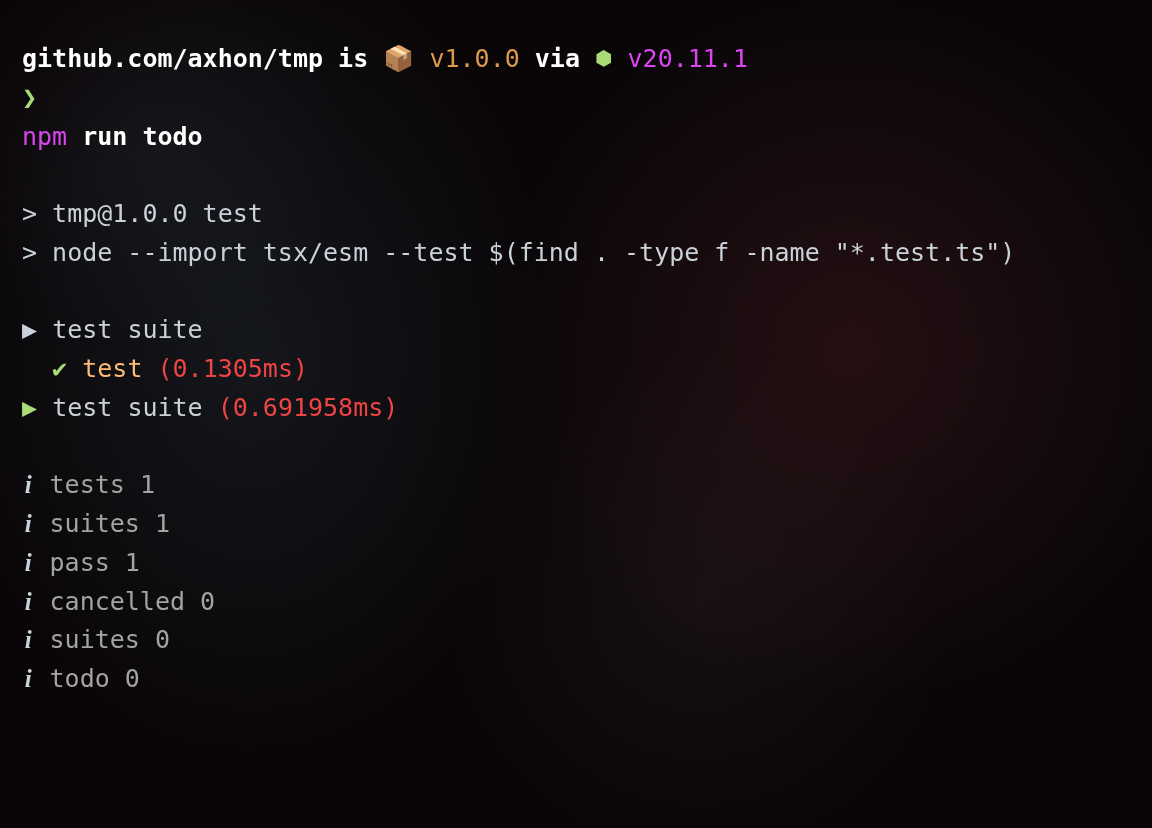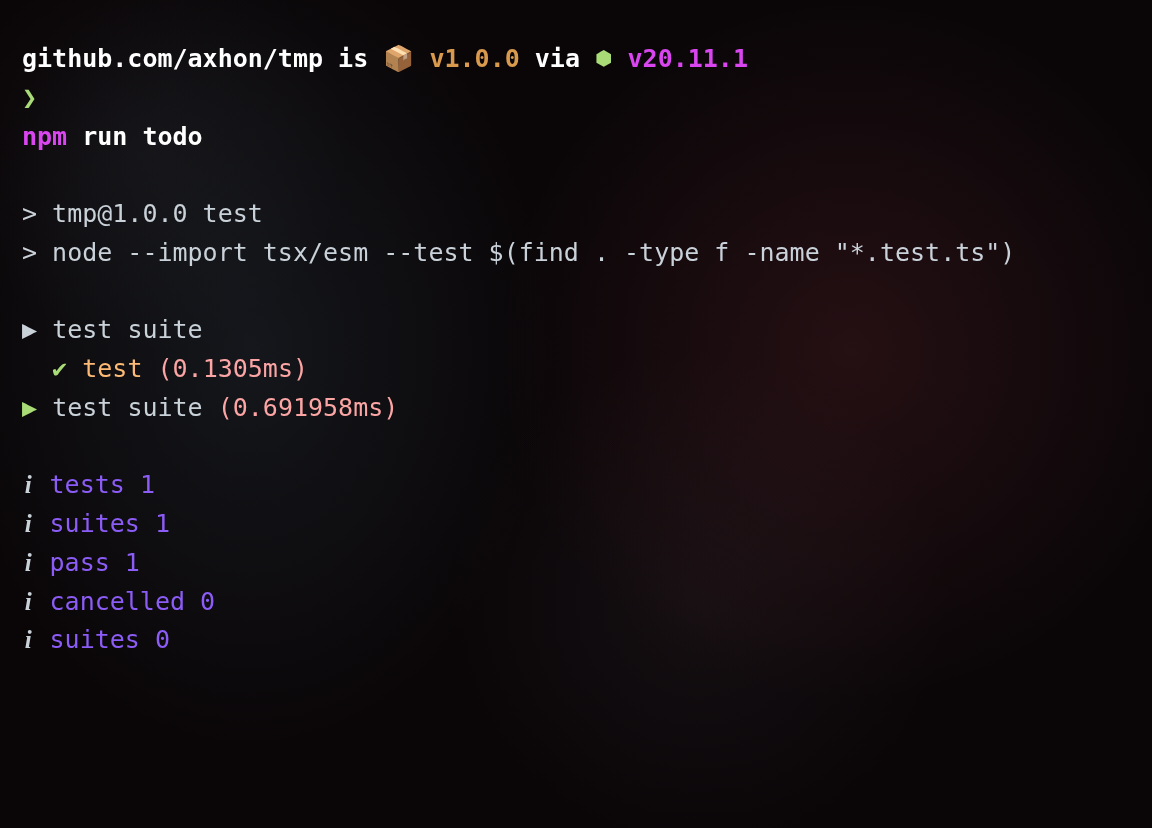--- a/index.html
+++ b/index.html
@@ -20,40 +20,40 @@
       font-size: 25px;
       line-height: 1.55;
       color: #c9d1d9;
       padding: 40px 22px;
       overflow: hidden;
     }
     .line {
       white-space: pre;
     }
     .bold {
-      font-weight: 700;
+      font-weight: 400;
     }
     .white-bold {
       color: #ffffff;
       font-weight: 700;
     }
     .orange {
       color: #d99a4e;
     }
     .green {
       color: #d946ef;
     }
     .green-dim {
       color: #fdba74;
     }
     .dim {
-      color: #8b5cf6;
+      color: #a3a3a3;
     }
     .dimmer {
-      color: #fca5a5;
+      color: #ef4444;
     }
     .prompt-arrow {
       color: #a9dc76;
       font-weight: 700;
     }
     .output-prompt {
       color: #c9d1d9;
     }
     .triangle {
       color: #c9d1d9;
@@ -108,15 +108,16 @@
   <div class="line"><span class="triangle-green">▶</span><span> </span><span>test suite</span><span class="dimmer"> (0.691958ms)</span></div>
 
   <div class="blank"></div>
 
   <div id="summary-container">
       <div class="line"><span class="info-icon">i</span> <span class="dim">tests </span><span class="dim">1</span></div>
       <div class="line"><span class="info-icon">i</span> <span class="dim">suites </span><span class="dim">1</span></div>
       <div class="line"><span class="info-icon">i</span> <span class="dim">pass </span><span class="dim">1</span></div>
       <div class="line"><span class="info-icon">i</span> <span class="dim">cancelled </span><span class="dim">0</span></div>
       <div class="line"><span class="info-icon">i</span> <span class="dim">suites </span><span class="dim">0</span></div>
+      <div class="line"><span class="info-icon">i</span> <span class="dim">todo </span><span class="dim">0</span></div>
     </div>
 
 </div>
 
 </body></html>

